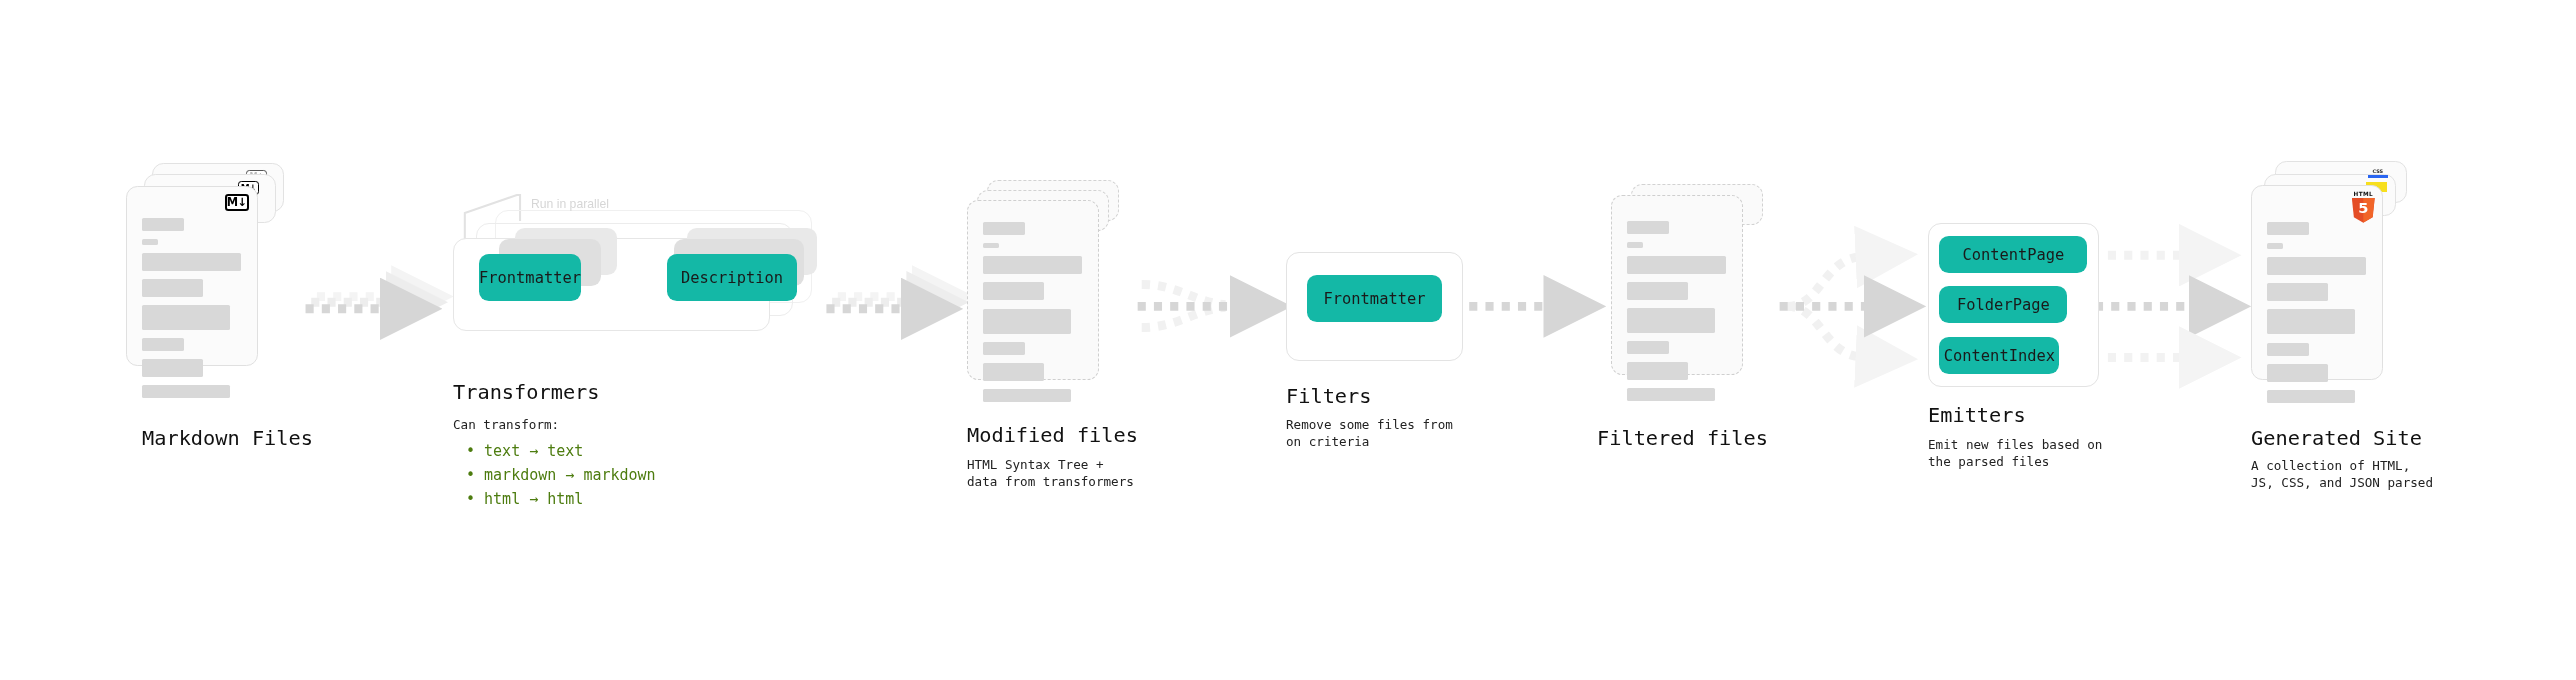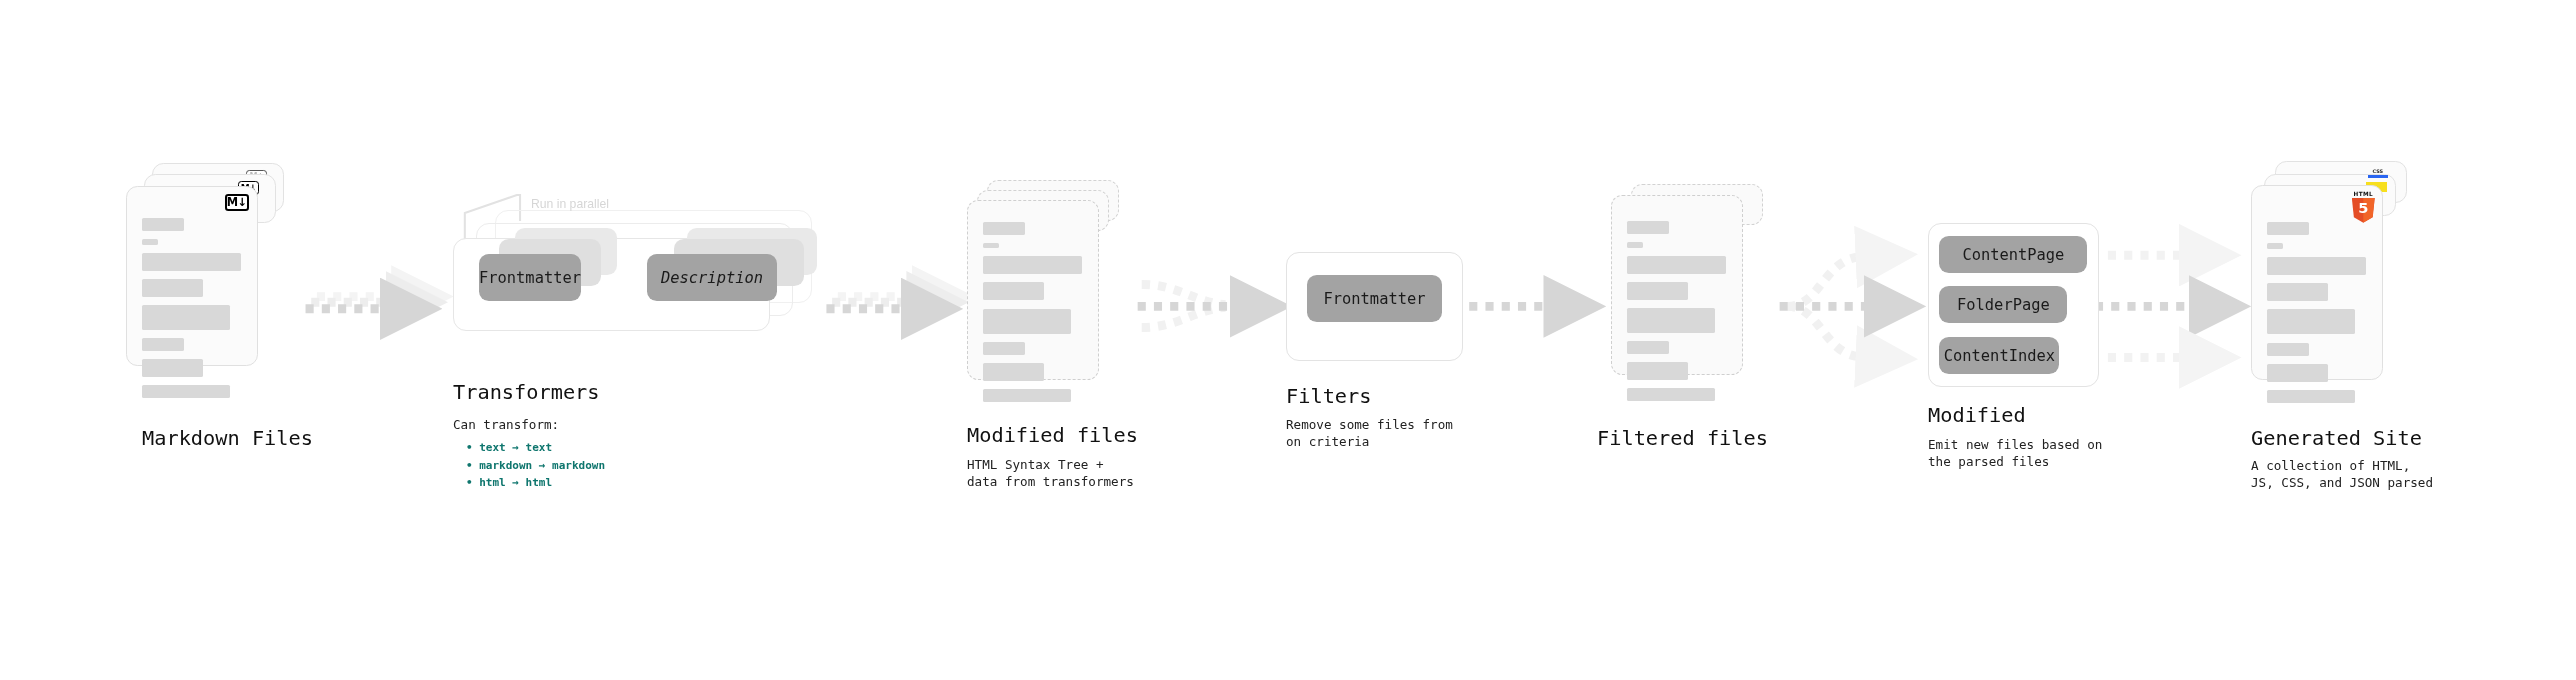--- a/index.html
+++ b/index.html
@@ -106,21 +106,21 @@
   
   .panel {
     position: absolute;
     border: 1.6px solid #e3e3e3;
     border-radius: 13px;
     background: #ffffff;
   }
   .panel.ghost { background: transparent; }
   .chip {
     position: absolute;
-    background: #a3a3a3;
+    background: #14b8a6;
     border-radius: 9.8px;
     display: flex; align-items: center; justify-content: center;
     font-family: "DejaVu Sans Mono", "Liberation Mono", monospace;
     font-size: 15.4px;
     color: #1a1a1a;
     white-space: nowrap;
   }
   .chip.g1 { background: #e9e9e9; }
   .chip.g2 { background: #dfdfdf; }
 
@@ -244,26 +244,26 @@
     <div class="panel ghost" style="left:42px; top:0px; width:317px; height:93px; border-color:#f0f0f0;"></div>
     <div class="panel ghost" style="left:23px; top:13px; width:317px; height:93px; border-color:#ececec;"></div>
     <div class="panel" style="left:0px; top:28px; width:317px; height:93px; border-color:#e6e6e6;"></div>
 
     <div class="chip g1" style="left:62px; top:18px; width:102px; height:47px; color:transparent;"></div>
     <div class="chip g1" style="left:234px; top:18px; width:130px; height:47px; color:transparent;"></div>
     <div class="chip g2" style="left:46px; top:29px; width:102px; height:47px; color:transparent;"></div>
     <div class="chip g2" style="left:221px; top:29px; width:130px; height:47px; color:transparent;"></div>
 
     <div class="chip" style="left:26px; top:44px; width:102px; height:47px;">Frontmatter</div>
-    <div class="chip" style="left:194px; top:44px; width:130px; height:47px;font-style:italic;">Description</div>
+    <div class="chip" style="left:214px; top:44px; width:130px; height:47px;">Description</div>
   </div>
   <div class="sub-hint" style="left:531px; top:197px;">Run in parallel</div>
   <div class="title" style="left:453px; top:380px;">Transformers</div>
   <div class="caption" style="left:453px; top:417px;">Can transform:</div>
-  <ul class="bullets" style="position:absolute; left:466px; top:439px; font-family:'DejaVu Sans Mono','Liberation Mono',monospace; font-size:11px; line-height:1.6; color:#0f766e;font-weight:bold;">
+  <ul class="bullets" style="position:absolute; left:466px; top:439px; font-family:'DejaVu Sans Mono','Liberation Mono',monospace; font-size:15px; line-height:1.6; color:#4d7c0f;">
     <li>• text → text</li>
     <li>• markdown → markdown</li>
     <li>• html → html</li>
   </ul>
 
   <div class="node" style="left:967px; top:180px;">
     <div class="sheet dashed" style="left:19.5px; top:0px; width:132px; height:41px;"></div>
     <div class="sheet dashed" style="left:9.8px; top:9.8px; width:132px; height:41px;"></div>
     <div class="filecard dashed" style="position:absolute; left:0px; top:19.5px; width:132px; height:180px;">
       <div class="lines" style="top:21px;">
@@ -306,21 +306,21 @@
     </div>
   </div>
   <div class="title" style="left:1597px; top:426px;">Filtered files</div>
 
   <div class="node" style="left:1928px; top:223px;">
     <div class="panel" style="left:0px; top:0px; width:171px; height:164px;"></div>
     <div class="chip" style="left:11.4px; top:13px; width:148px; height:37px;">ContentPage</div>
     <div class="chip" style="left:11.4px; top:63px; width:128px; height:37px;">FolderPage</div>
     <div class="chip" style="left:11.4px; top:114px; width:120px; height:37px;">ContentIndex</div>
   </div>
-  <div class="title" style="left:1928px; top:403px;">Modified</div>
+  <div class="title" style="left:1928px; top:403px;">Emitters</div>
   <div class="caption" style="left:1928px; top:437px;">Emit new files based on
 the parsed files</div>
 
   <div class="node" style="left:2251px; top:161px;">
 
     <div class="sheet" style="left:24.4px; top:0px; width:132px; height:42px;"></div>
     <div class="css-badge" style="left:117px; top:8.1px; z-index:2;">
       <span class="cssword">CSS</span>
       <span class="bar"></span>
     </div>

